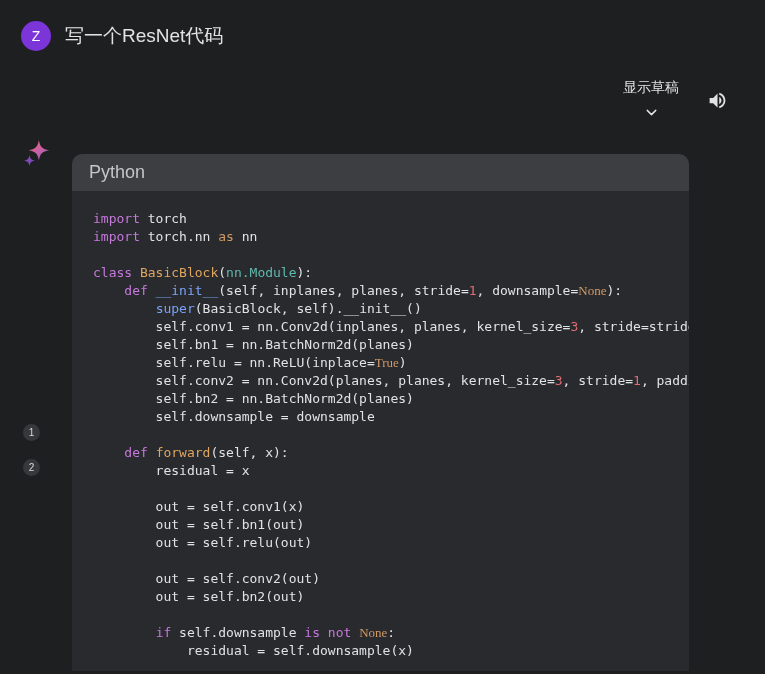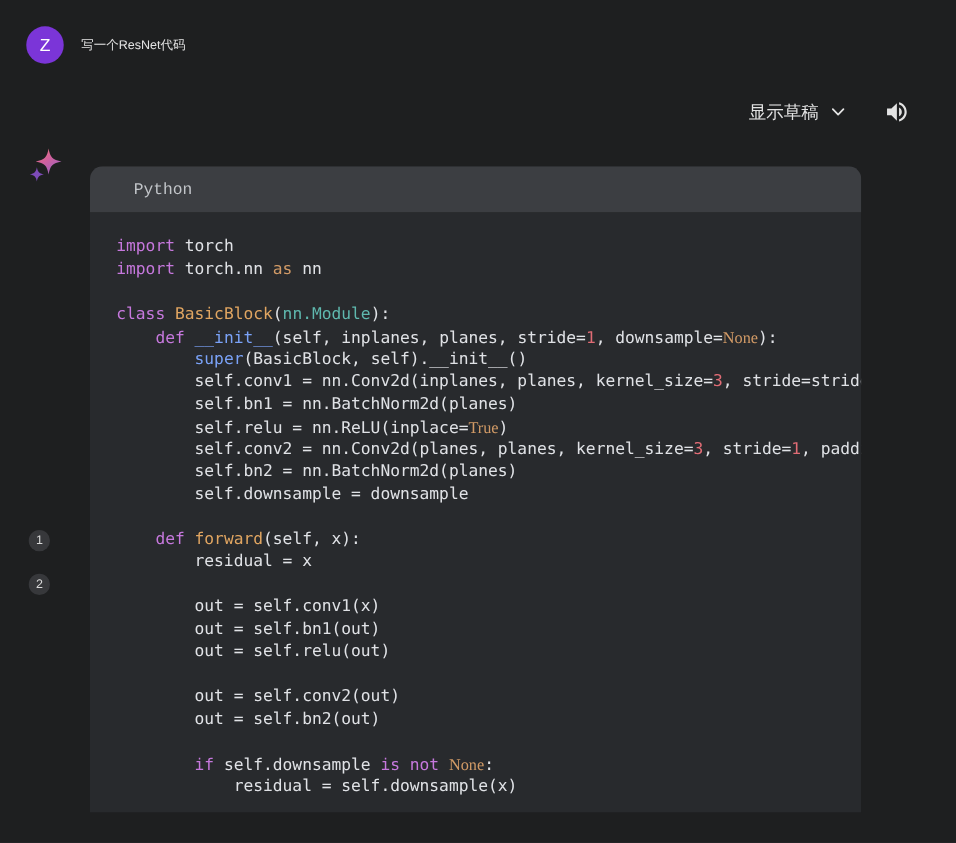--- a/index.html
+++ b/index.html
@@ -24,35 +24,35 @@
     width:765px;height:674px;position:relative;overflow:hidden;
     background:var(--bg-page);
     font-family:"Liberation Sans",sans-serif;
   }
   .user-row{display:flex;align-items:center;gap:14px;padding:21px 0 0 21px;}
   .avatar{
     width:30px;height:30px;border-radius:50%;background:var(--avatar-bg);
     color:#ffffff;display:flex;align-items:center;justify-content:center;
     font-size:14px;font-weight:500;flex:0 0 30px;
   }
-  .user-msg{color:var(--text-primary);font-size:10px;}
+  .user-msg{color:var(--text-primary);font-size:19px;}
   .controls-row{display:flex;justify-content:flex-end;align-items:center;gap:28px;padding:28px 37px 0 0;}
   .drafts-btn{
     display:flex;align-items:center;gap:7px;background:none;border:none;padding:0;
-    color:var(--text-primary);font-size:14px;cursor:pointer;font-family:Liberation Mono, monospace;
+    color:var(--text-primary);font-size:14px;cursor:pointer;font-family:Liberation Mono, monospace;flex-direction:column;
   }
   .icon-btn{background:none;border:none;padding:0;cursor:pointer;display:flex;align-items:center;}
   .response-row{display:flex;gap:12px;padding:16px 0 0 22px;align-items:flex-start;}
   .gemini-icon-wrap{flex:0 0 30px;width:30px;padding-top:1px;}
   .response-col{flex:1;min-width:0;}
   .response-text{color:var(--text-primary);font-size:15px;margin:7px 0 0 0;line-height:20px;}
   .code-block{margin-top:17px;margin-left:8px;width:617px;border-radius:10px 10px 0 0;overflow:hidden;}
   .code-header{
     height:37px;background:var(--bg-code-header);display:flex;align-items:center;
-    padding-left:35px;color:#c2c5c9;font-size:13px;font-family:Liberation Mono, monospace;
+    padding-left:17px;color:#c2c5c9;font-size:18px;
   }
   .code-body{
     background:var(--bg-code-body);margin:0;padding:19px 0 24px 21px;
     font-family:"DejaVu Sans Mono","Liberation Mono",monospace;
     font-size:13px;line-height:18px;height:480px;
     white-space:pre;overflow:hidden;color:var(--tok-pl);
   }
   .code-line{height:18px;white-space:pre;}
   .tok-kw{color:var(--tok-kw);}
   .tok-kw2{color:var(--tok-kw2);margin-top:26px;}

